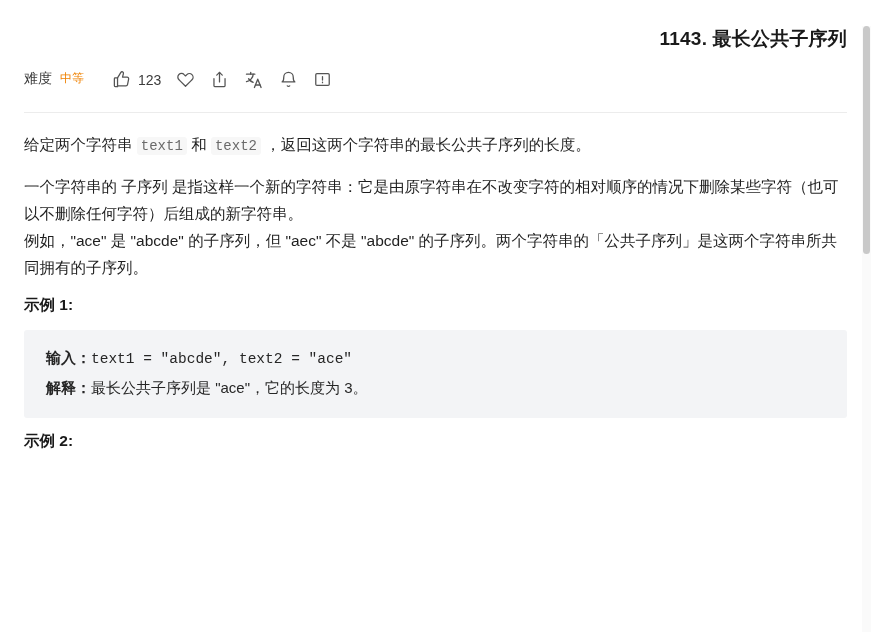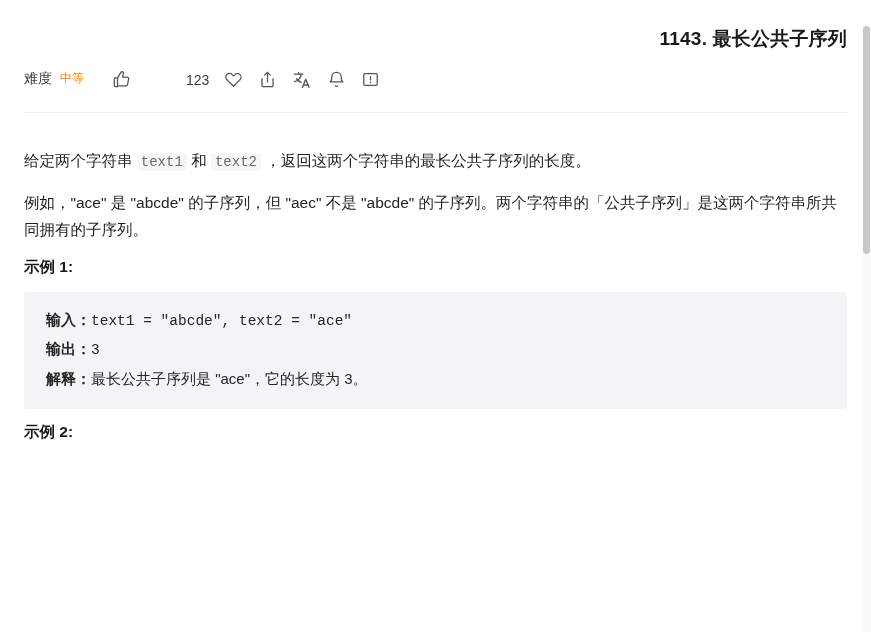--- a/index.html
+++ b/index.html
@@ -45,41 +45,40 @@
     font-size: 12px;
     color: #ef8100;
     margin-right: 28px;
   }
   .meta-item {
     display: flex;
     align-items: center;
     margin-right: 15px;
     color: #545454;
     cursor: pointer;
-    gap: 48px;
   }
   .meta-item .count {
     font-size: 14px;
     margin-left: 7px;
     color: #3c3c3c;
   }
   .icon {
     display: inline-block;
     line-height: 0;
   }
   .icon svg {
     display: block;
   }
   .divider {
     border: none;
     border-top: 1px solid #ececec;
     margin: 16px 0 0 0;
   }
   .content {
-    margin-top: 34px;
+    margin-top: 18px;
     font-size: 15.5px;
     line-height: 1.75;
     color: #1f1f1f;
   }
   .content p {
     margin: 0 0 14px 0;
   }
   .content p.tight {
     margin-bottom: 0;
   }
@@ -205,28 +204,28 @@
         </svg>
       </span>
     </span>
   </div>
 
   <hr class="divider">
 
   <div class="content">
     <p><span>给定两个字符串 </span><code class="inline">text1</code><span> 和 </span><code class="inline">text2</code><span> ，返回这两个字符串的最长公共子序列的长度。</span></p>
 
+    <p class="tight">一个字符串的 子序列 是指这样一个新的字符串：它是由原字符串在不改变字符的相对顺序的情况下删除某些字符（也可以不删除任何字符）后组成的新字符串。</p>
     <p>例如，"ace" 是 "abcde" 的子序列，但 "aec" 不是 "abcde" 的子序列。两个字符串的「公共子序列」是这两个字符串所共同拥有的子序列。</p>
   </div>
 
   <div class="example-title">示例 1:</div>
 
   <div class="example-block">
     <div><span class="lbl">输入：</span><span class="mono">text1 = "abcde", text2 = "ace"</span></div>
-    <div><span class="lbl">输出：</span><span class="mono">3</span></div>
     <div><span class="lbl">解释：</span><span>最长公共子序列是 "ace"，它的长度为 3。</span></div>
   </div>
 
   <div class="example-title cut">示例 2:</div>
 
   <div class="scrollbar-track">
     <div class="scrollbar-thumb"></div>
   </div>
 
 </div>

